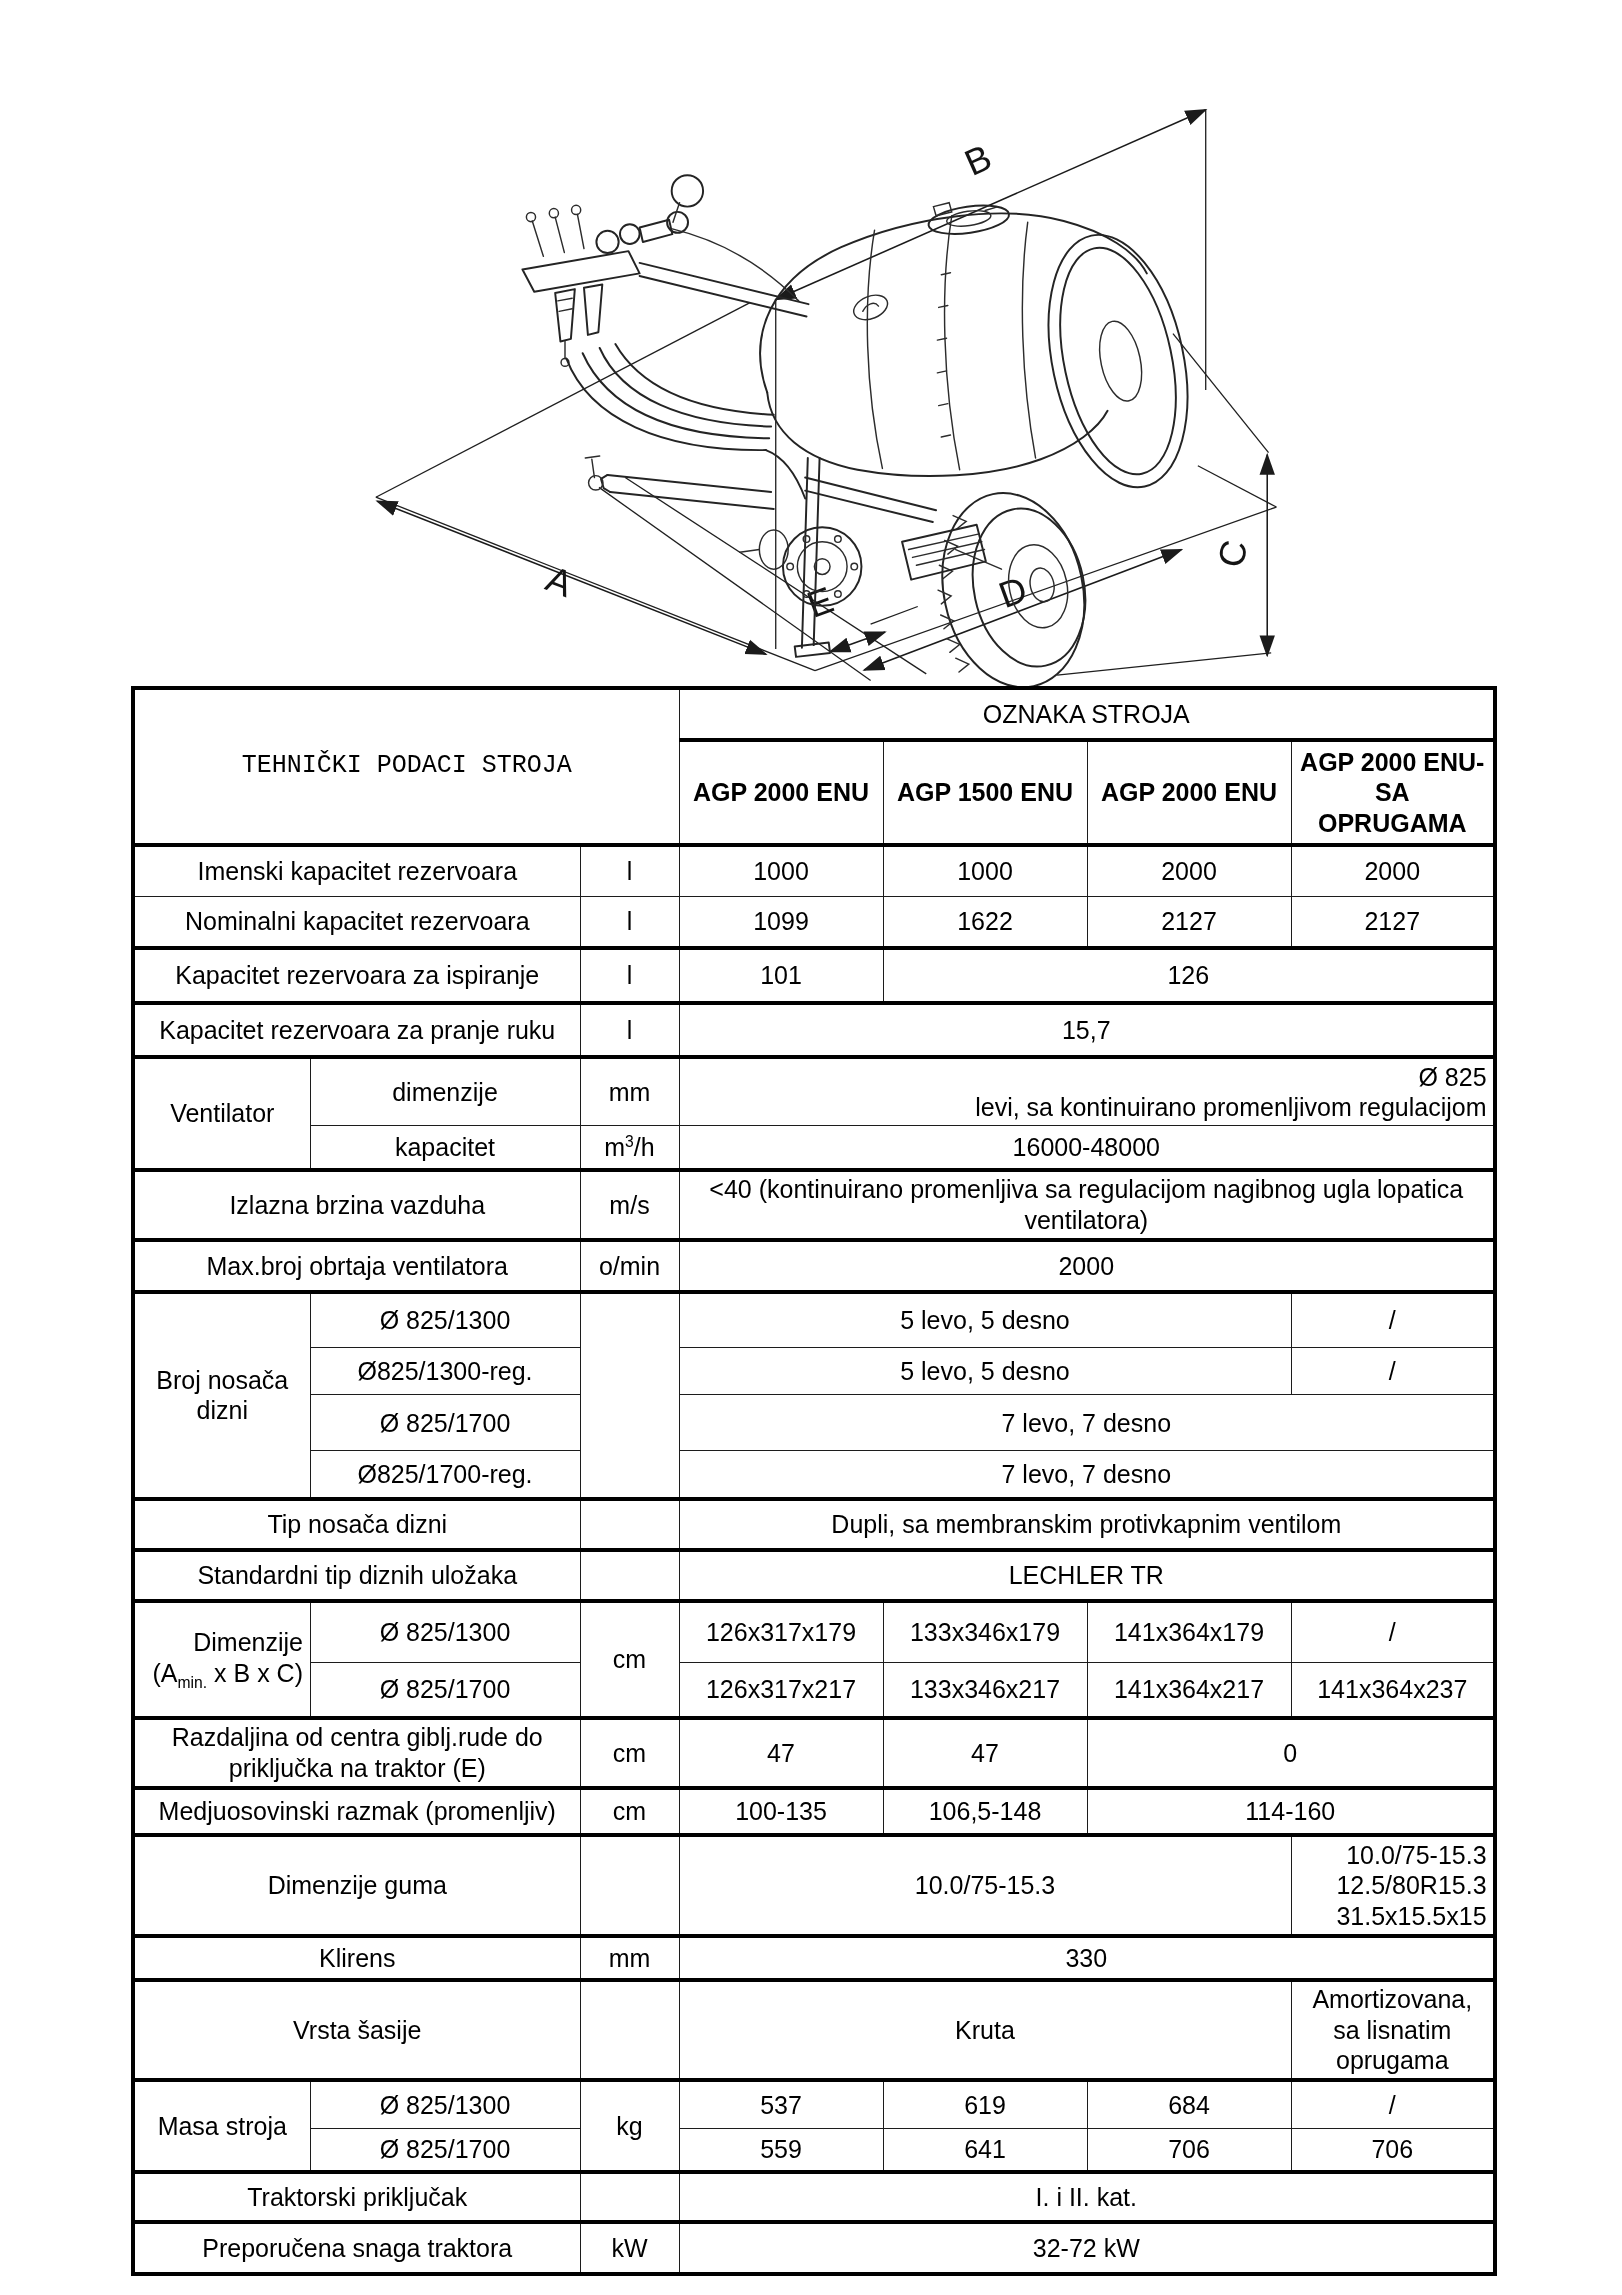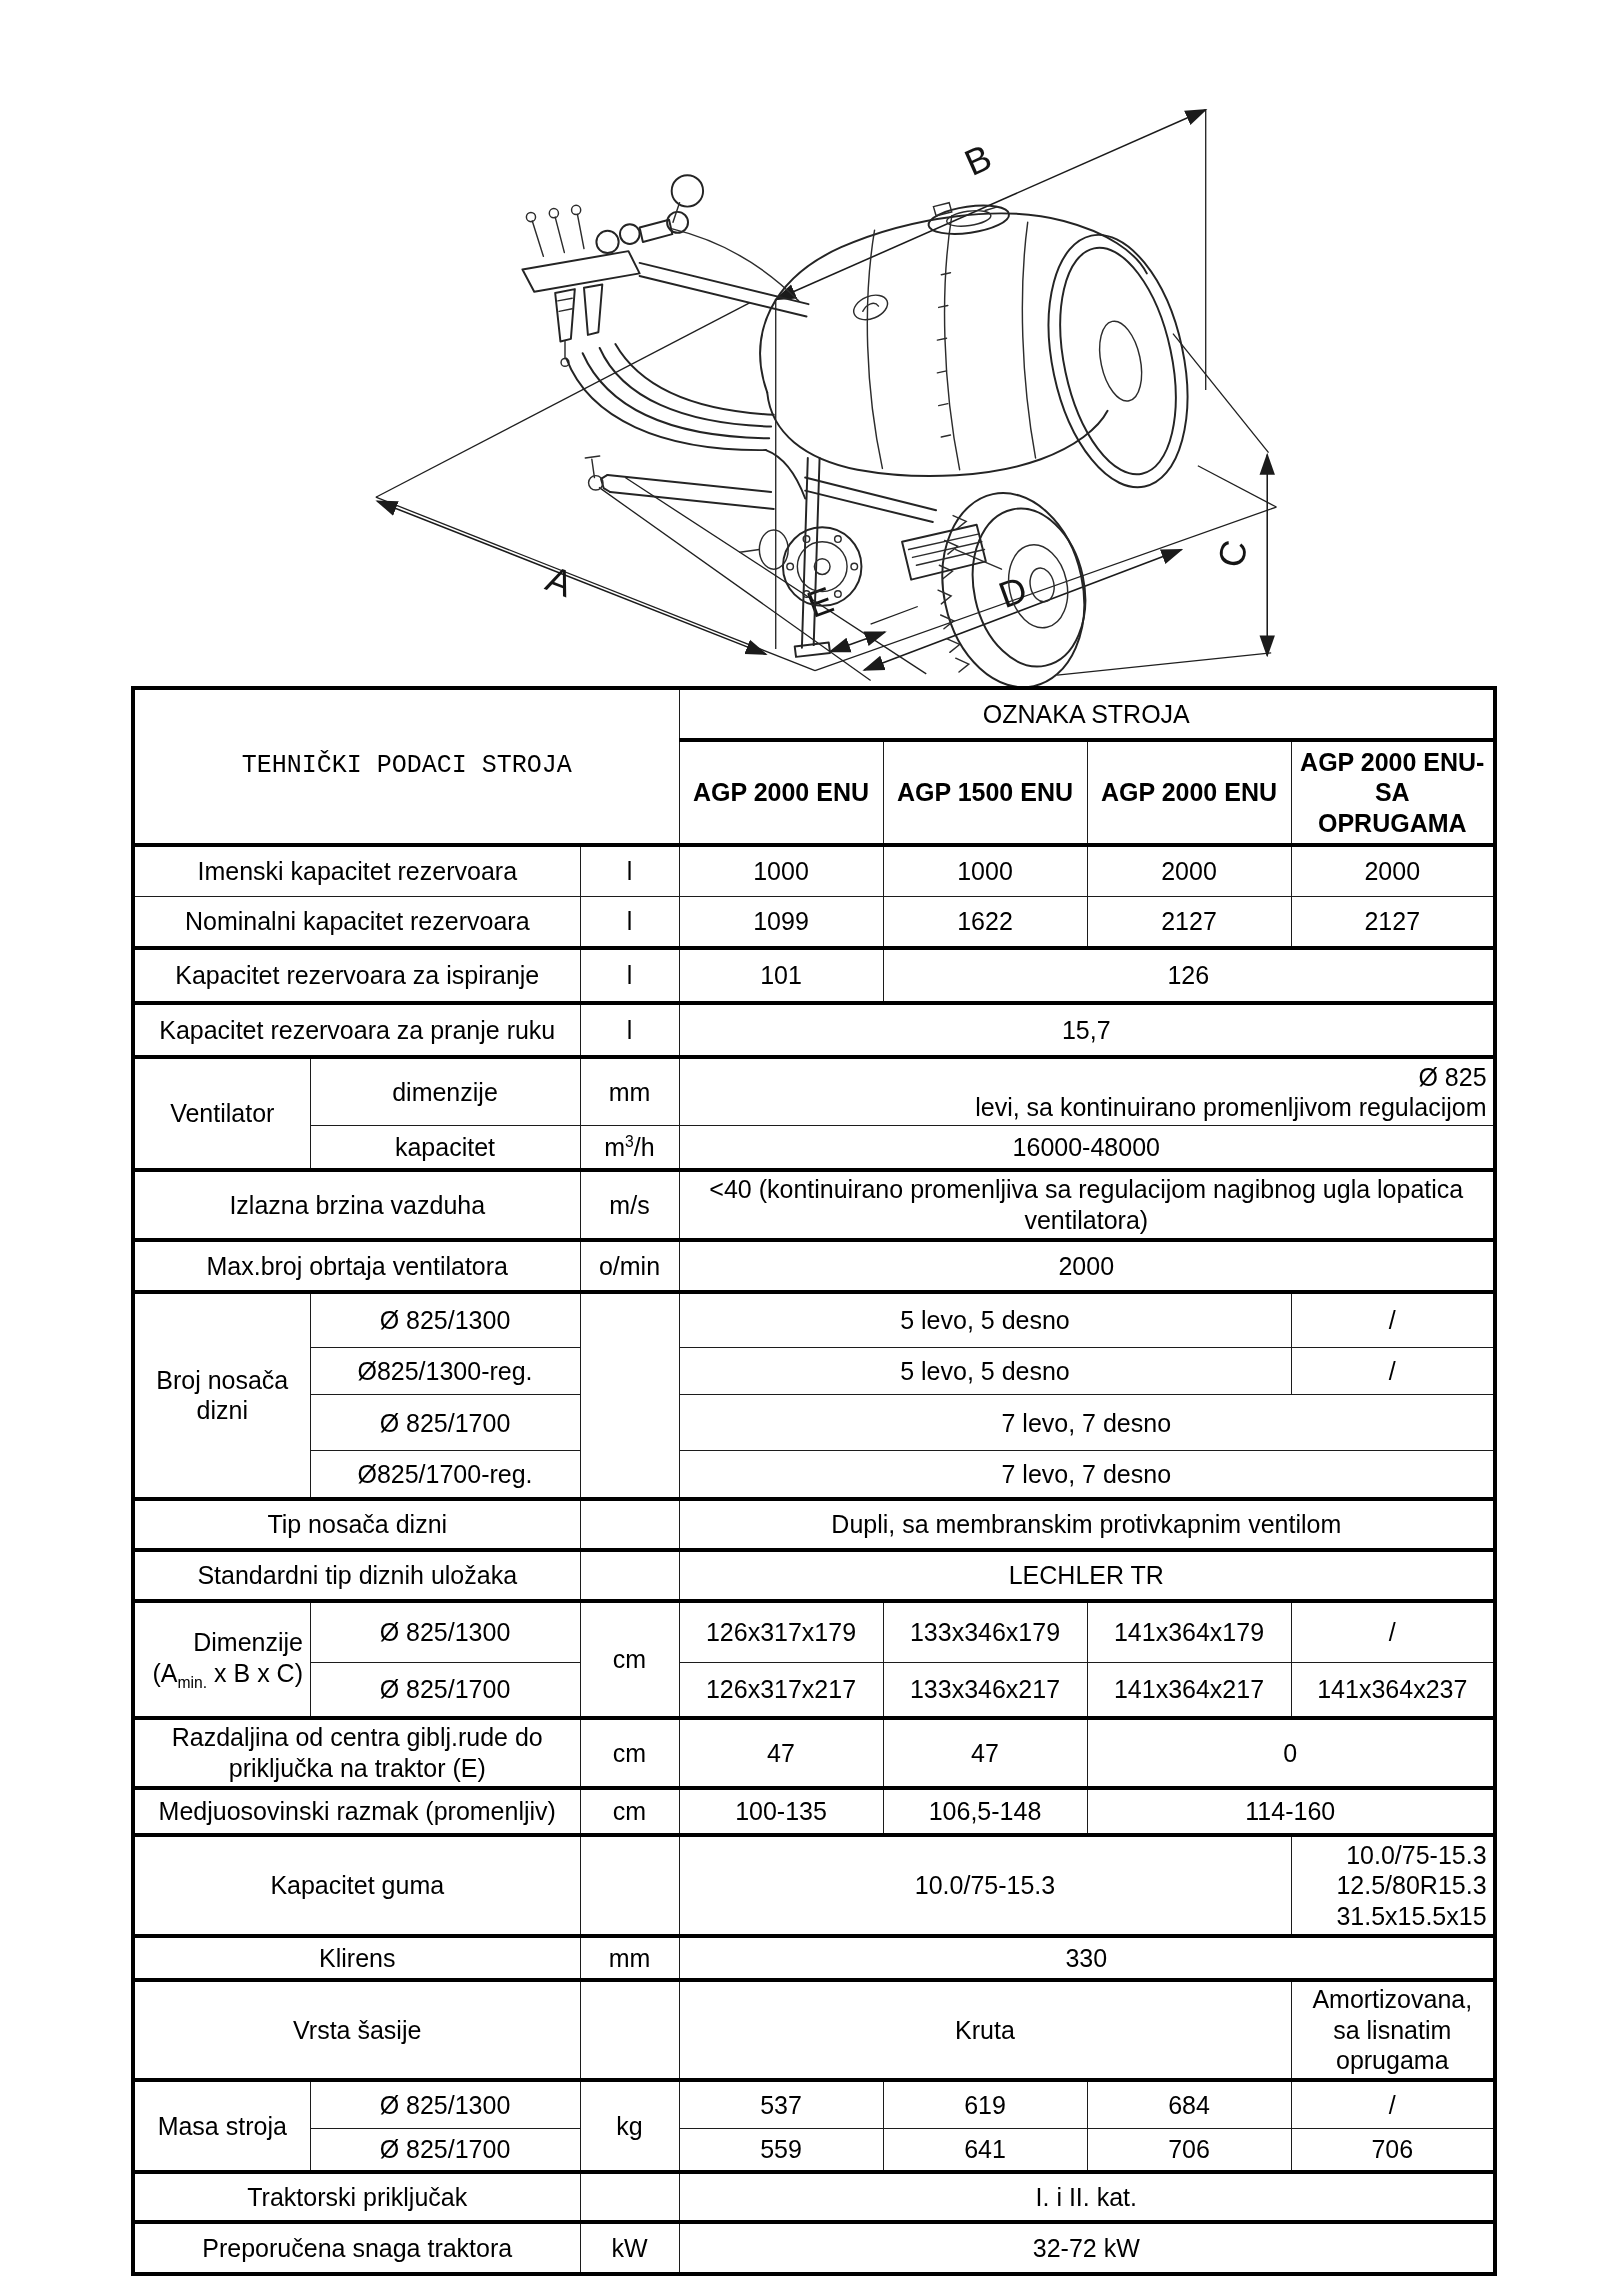--- a/index.html
+++ b/index.html
@@ -324,21 +324,21 @@
 
   <tr class="tk" style="height:47px">
     <td class="lbl" colspan="2">Medjuosovinski razmak (promenljiv)</td>
     <td>cm</td>
     <td class="dL">100-135</td>
     <td>106,5-148</td>
     <td colspan="2">114-160</td>
   </tr>
 
   <tr class="tk" style="height:98px">
-    <td class="lbl" colspan="2">Kapacitet guma</td>
+    <td class="lbl" colspan="2">Dimenzije guma</td>
     <td></td>
     <td class="dL" colspan="3">10.0/75-15.3</td>
     <td class="dL">
       <span class="blk">10.0/75-15.3</span>
       <span class="blk">12.5/80R15.3</span>
       <span class="blk">31.5x15.5x15</span>
     </td>
   </tr>
 
   <tr class="tk" style="height:44px">

